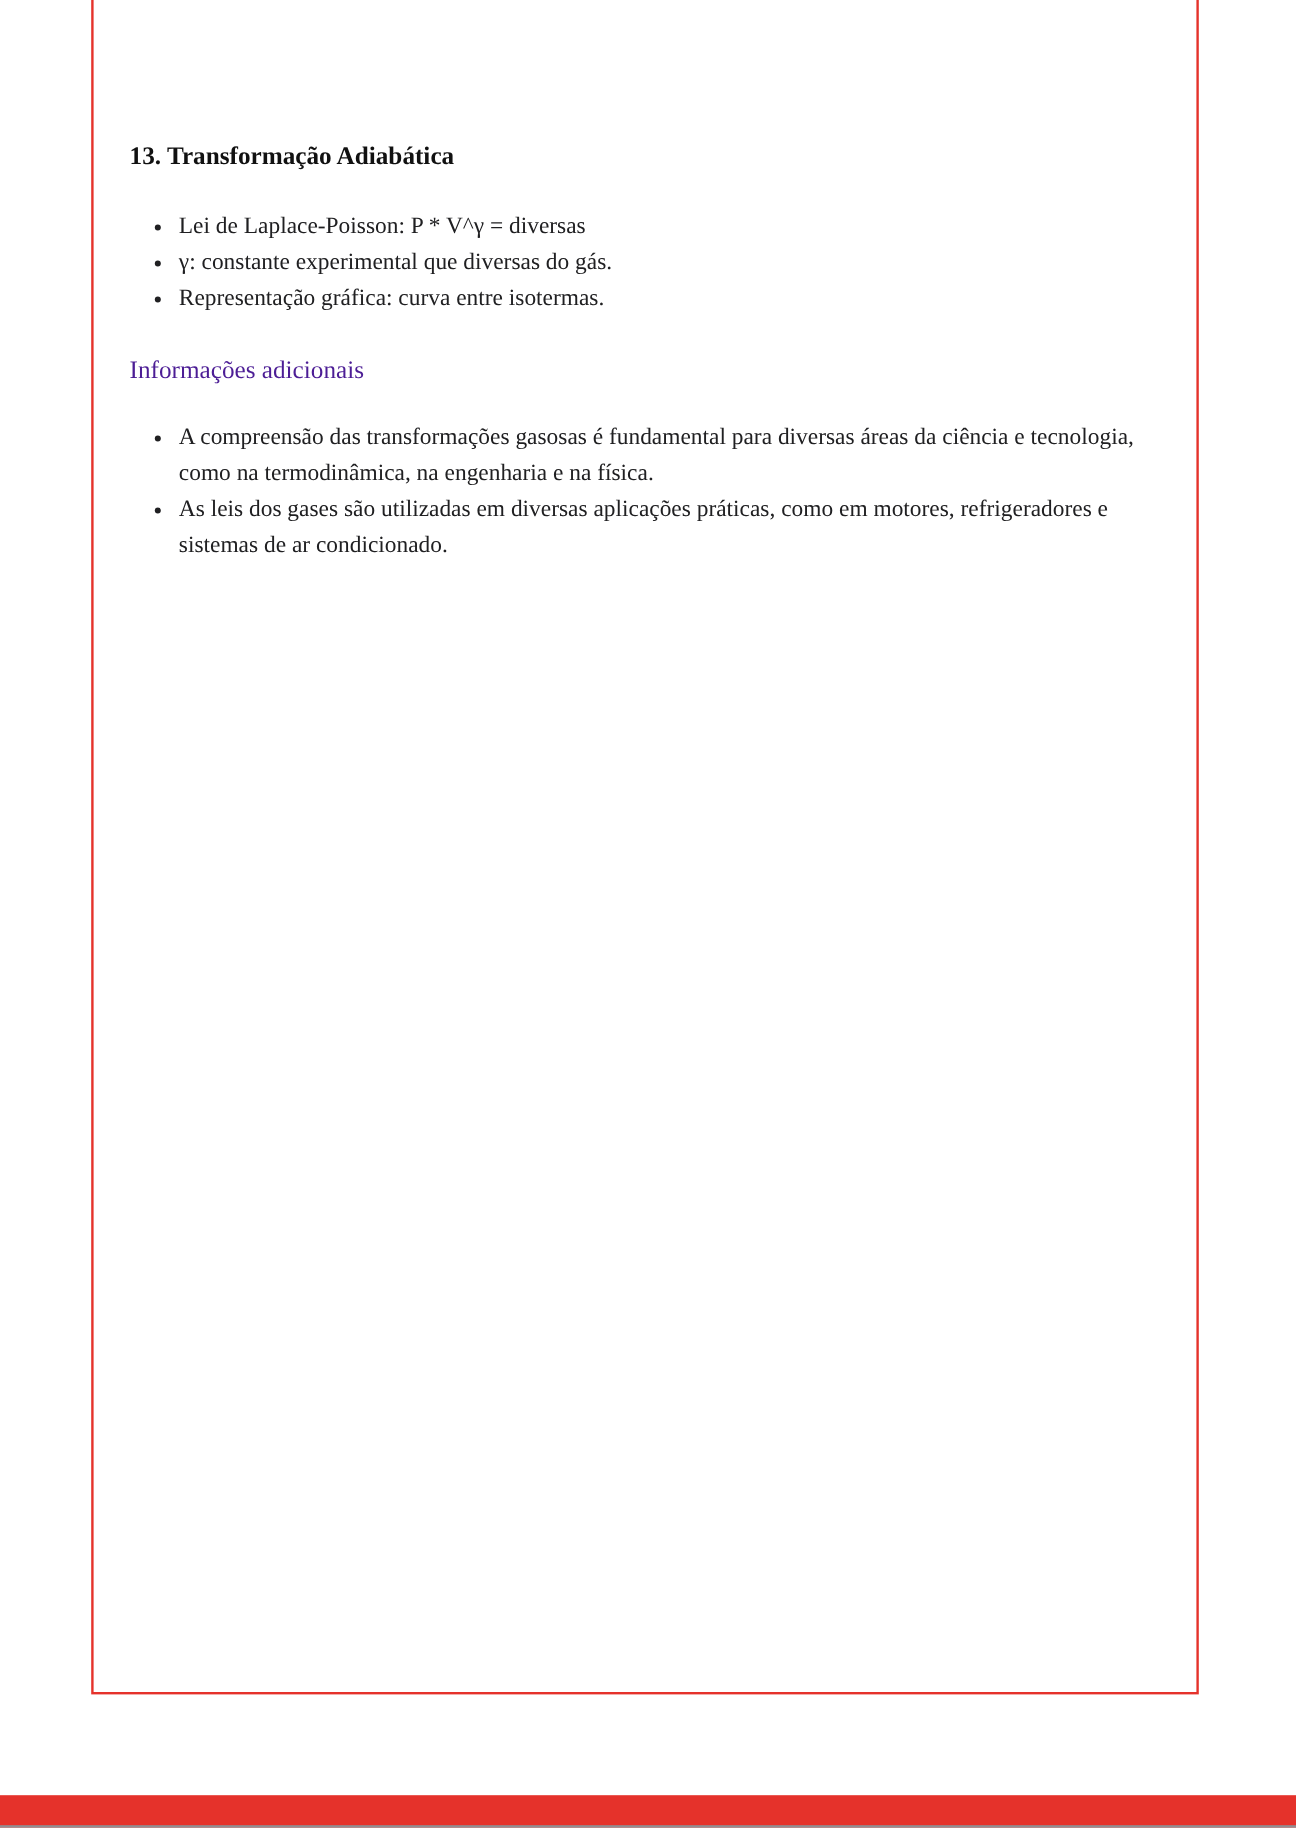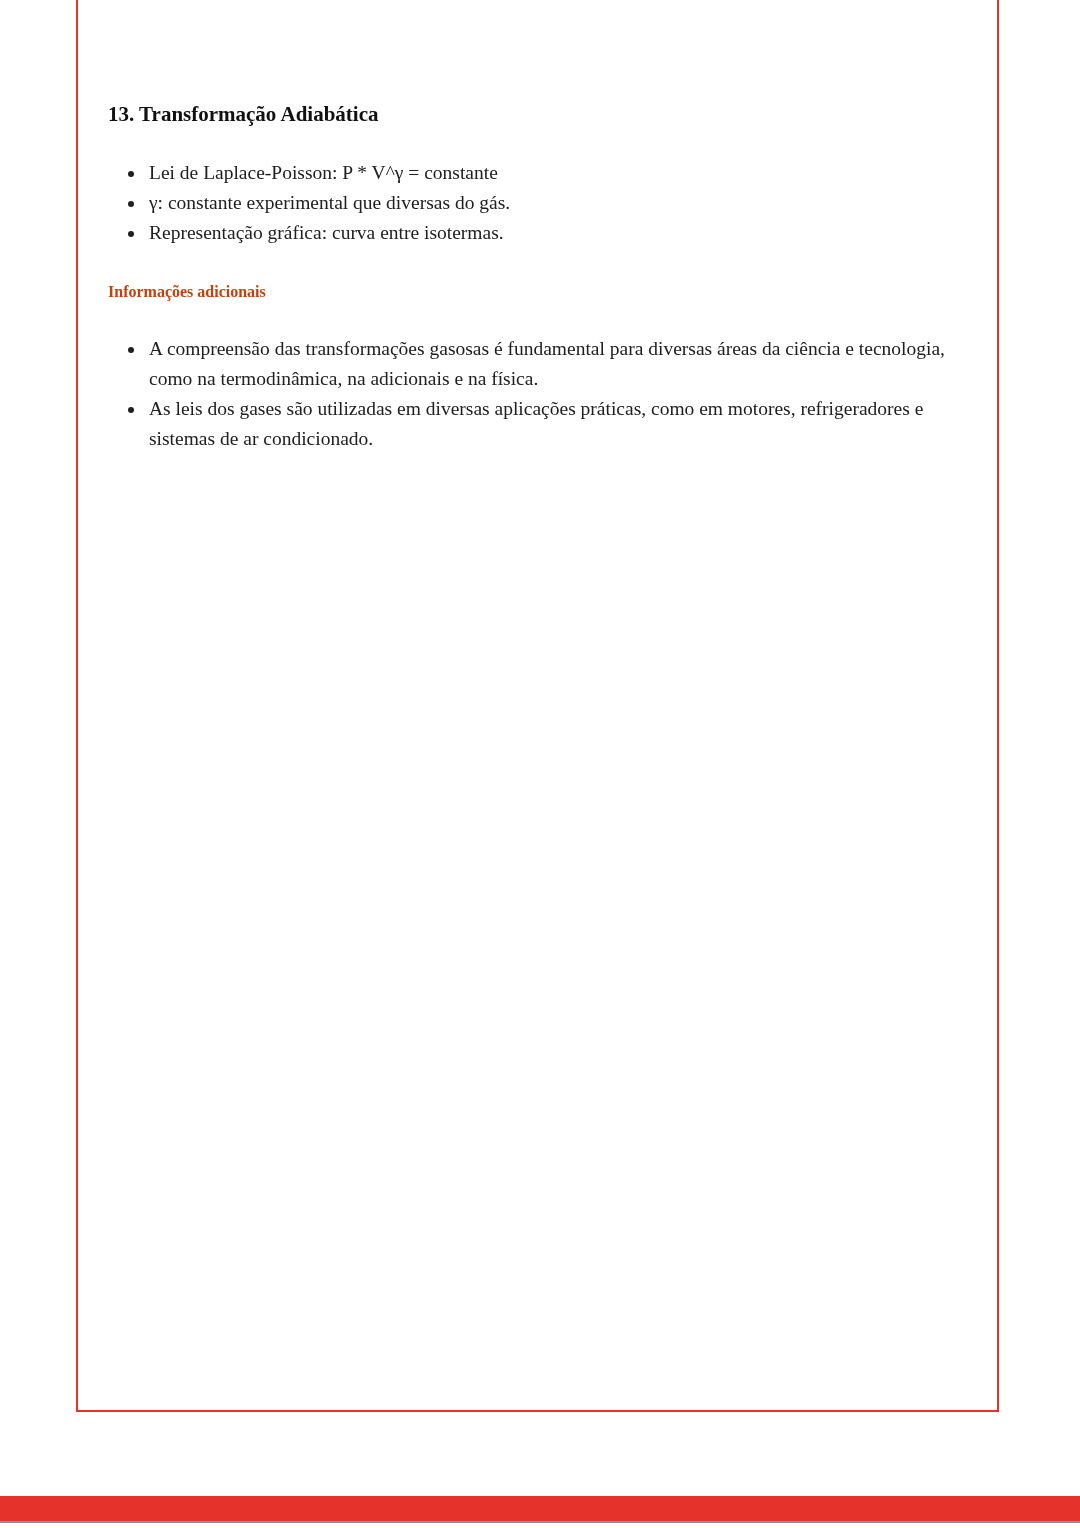--- a/index.html
+++ b/index.html
@@ -22,38 +22,38 @@
     height: 1442px;
     border: 2px solid #e5322b;
     box-sizing: border-box;
     background: transparent;
     pointer-events: none;
   }
 
   .content {
     position: absolute;
     left: 108px;
-    top: 100px;
+    top: 116px;
     width: 858px;
     color: #1d1d1f;
   }
 
   h2.section-heading {
     font-size: 21px;
     line-height: 28px;
     font-weight: bold;
     color: #111111;
     margin: 0 0 30px 0;
   }
 
   h3.subsection-heading {
-    font-size: 16px;
+    font-size: 21px;
     line-height: 28px;
-    font-weight: bold;
-    color: #c2410c;
+    font-weight: normal;
+    color: #4c1d95;
     margin: 30px 0 28px 0;
   }
 
   ul.bullet-list {
     margin: 0;
     padding: 0 0 0 38px;
     list-style: disc outside;
   }
 
   ul.bullet-list li {
@@ -78,27 +78,27 @@
 </head>
 <body>
 
 <div class="red-frame"></div>
 
 <div class="content">
 
   <h2 class="section-heading">13. Transformação Adiabática</h2>
 
   <ul class="bullet-list">
-    <li>Lei de Laplace-Poisson: P * V^γ = constante</li>
+    <li>Lei de Laplace-Poisson: P * V^γ = diversas</li>
     <li>γ: constante experimental que diversas do gás.</li>
     <li>Representação gráfica: curva entre isotermas.</li>
   </ul>
 
   <h3 class="subsection-heading">Informações adicionais</h3>
 
   <ul class="bullet-list">
-    <li>A compreensão das transformações gasosas é fundamental para diversas áreas da ciência e tecnologia, como na termodinâmica, na adicionais e na física.</li>
+    <li>A compreensão das transformações gasosas é fundamental para diversas áreas da ciência e tecnologia, como na termodinâmica, na engenharia e na física.</li>
     <li>As leis dos gases são utilizadas em diversas aplicações práticas, como em motores, refrigeradores e sistemas de ar condicionado.</li>
   </ul>
 
 </div>
 
 <div class="footer-bar"></div>
 
 </body></html>

